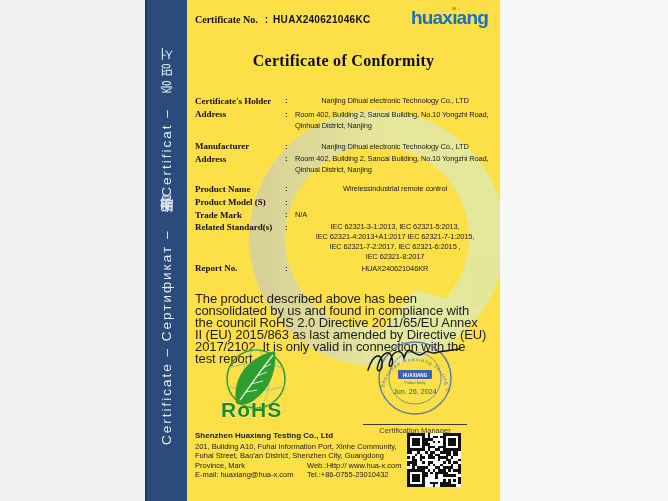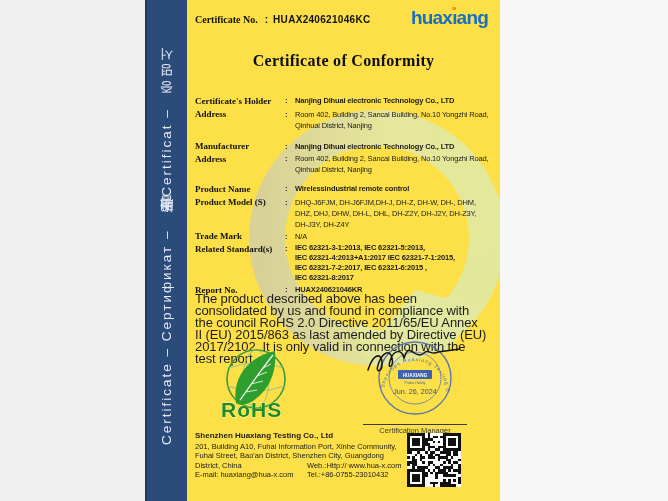--- a/index.html
+++ b/index.html
@@ -21,21 +21,21 @@
   .logo { position:absolute; top:7px; right:12px; font-size:19px; font-weight:bold; color:#1b6fc0; letter-spacing:-.8px; z-index:2; }
   .logo .iwrap { position:relative; display:inline-block; }
   .logo .idot { position:absolute; left:50%; transform:translateX(-50%); top:-0.5px; width:3.6px; height:3.6px; border-radius:50%; background:#f59300; }
   .title { position:absolute; top:52px; left:0; width:100%; text-align:center; font-family:"Liberation Serif","DejaVu Serif",serif; font-weight:bold; font-size:16px; color:#0d0d0d; letter-spacing:.3px; z-index:2; }
   
   .info { position:absolute; top:95px; left:8px; right:5px; z-index:2; }
   .row { display:flex; align-items:flex-start; line-height:11px; margin-bottom:0; }
   .row .lbl { flex:none; width:90px; font-family:"Liberation Serif","DejaVu Serif",serif; font-weight:bold; font-size:9px; color:#111; padding-top:.5px; }
   .row .col { flex:none; width:10px; font-weight:bold; font-size:8px; color:#222; text-align:left; }
   .row .val { flex:1; font-size:7.5px; letter-spacing:-.15px; color:#1c1c1c; white-space:pre-line; }
-  .row .val.v-bold { font-weight:bold; }
+  .row .val.v-bold { font-weight:normal;text-align:center; }
   .row.std .val { line-height:10px; }
   .gap2 { height:2px; } .gap8 { height:8px; } .gap10 { height:10px; } .gap1 { height:1px; }
   .statement { position:absolute; top:293px; left:8px; width:292px; font-size:13px; letter-spacing:-.1px; line-height:12px; color:#1c1c1c; z-index:2; }
   
   .seals { position:absolute; top:340px; left:0; width:100%; z-index:2; }
   .rohs { position:absolute; left:26px; top:6px; }
   .stamp-block { position:absolute; left:163px; top:0; width:130px; text-align:center; }
   .sig-line { width:104px; margin:0 auto; border-top:1px solid #3a3a3a; }
   .sig-role { font-size:7.5px; color:#3a3a3a; margin-top:1px; }
   
@@ -113,23 +113,20 @@
       <div class="gap8"></div>
       <div class="row">
         <span class="lbl">Product Name</span>
           <span class="col">:</span>
           <span class="val v-bold">Wirelessindustrial remote control</span>
       </div>
       <div class="gap2"></div>
       <div class="row">
         <span class="lbl">Product Model (S)</span>
           <span class="col">:</span>
-          <span class="val">DHQ-J6FJM, DH-J6FJM,DH-J, DH-Z, DH-W, DH-, DHM,
-DHZ, DHJ, DHW, DH-L, DHL, DH-Z2Y, DH-J2Y, DH-Z3Y,
-DH-J3Y, DH-Z4Y</span>
       </div>
       <div class="gap1"></div>
       <div class="row">
         <span class="lbl">Trade Mark</span>
           <span class="col">:</span>
           <span class="val">N/A</span>
       </div>
       <div class="gap1"></div>
       <div class="row std">
         <span class="lbl">Related Standard(s)</span>
@@ -180,21 +177,21 @@
         <div class="sig-line"></div>
         <div class="sig-role">Certification Manager</div>
       </div>
     </div>
 
     <div class="footer">
       <div class="co">Shenzhen Huaxiang Testing Co., Ltd</div>
       <div>201, Building A10, Fuhai Information Port, Xinhe Community,</div>
       <div>Fuhai Street, Bao'an District, Shenzhen City, Guangdong</div>
       <div class="frow">
-        <span class="a">District, China</span>
+        <span class="a">Province, Mark</span>
         <span>Web.:Http:// www.hua-x.com</span>
       </div>
       <div class="frow">
         <span class="a">E-mail: huaxiang@hua-x.com</span>
         <span>Tel.:+86-0755-23010432</span>
       </div>
       <svg class="qr" id="qr-svg" viewBox="0 0 21 21" shape-rendering="crispEdges">
           <rect width="21" height="21" fill="#fff"></rect>
           <rect x="0" y="0" width="1" height="1" fill="#111"></rect>
           <rect x="1" y="0" width="1" height="1" fill="#111"></rect>

